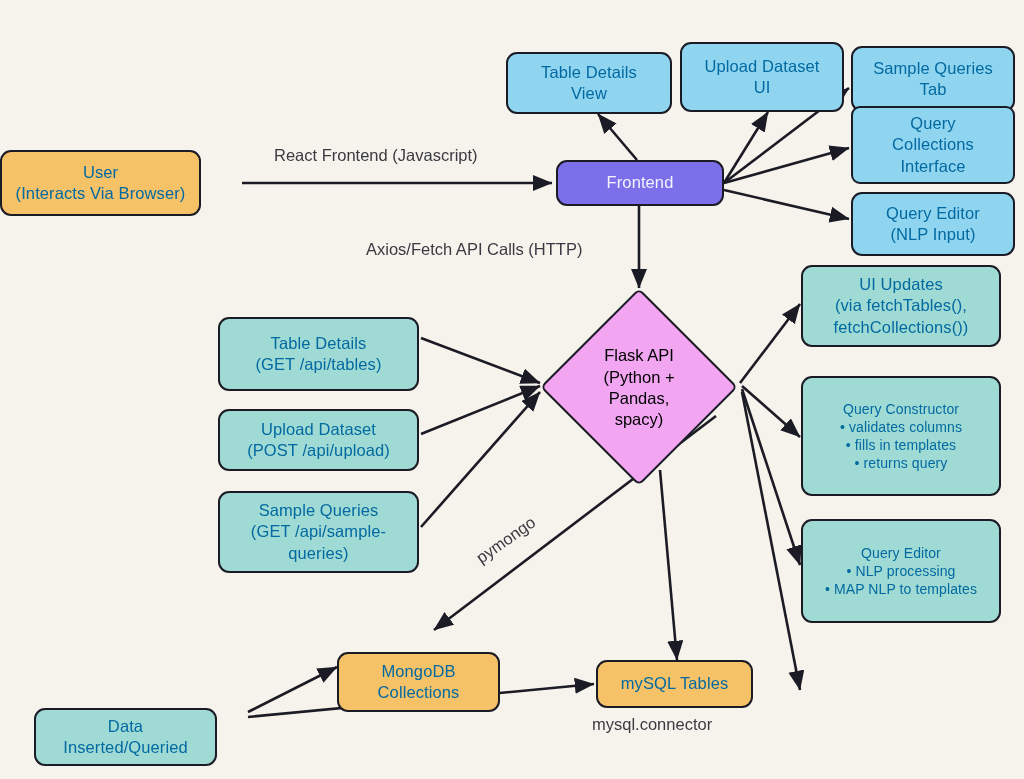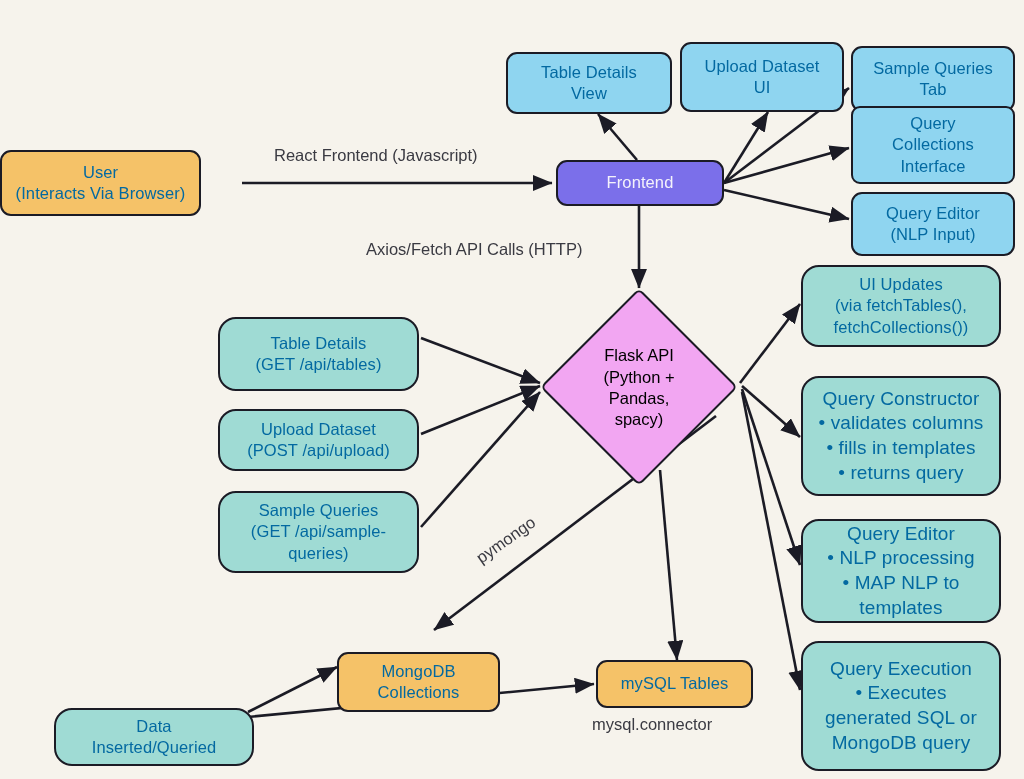--- a/index.html
+++ b/index.html
@@ -19,21 +19,21 @@
     display: flex; align-items: center; justify-content: center;
     text-align: center;
     color: #0369a1;
     font-size: 16.5px;
     line-height: 1.28;
     letter-spacing: .1px;
     padding: 4px 7px;
   }
   .orange { background: #f5c268; }
   .blue   { background: #8fd5f0; }
-  .teal   { background: #9fdbd4; border-radius: 18px; }
+  .teal   { background: #9fdbd4; }
   .purple { background: #7b6fea; color: #f4f2fb; }
 
   .diamond {
     position: absolute;
     background: #f2a6f2;
     border: 2.5px solid #1b1b25;
     transform: rotate(45deg);
     border-radius: 6px;
   }
   .diamond-label {
@@ -50,21 +50,21 @@
     color: #3a3a42;
     font-size: 16.5px;
     white-space: nowrap;
   }
   .rot-pymongo { transform: rotate(-35deg); transform-origin: left center; }
 
   .bullets {
     display: block;
     text-align: center;
     width: 100%;
-    font-size: 19px;
+    font-size: 14px;
     line-height: 1.3;
   }
   .bullets .hdr { display: block; }
   .bullets ul { list-style: none; margin: 0; padding: 0; }
   .bullets li { display: block; text-indent: 0; }
   .bullets li::before { content: "•  "; }
 </style>
 </head>
 <body>
 
@@ -212,41 +212,33 @@
   <div class="node teal" style="left:801px; top:519px; width:200px; height:104px;">
     <span class="bullets">
       <span class="hdr">Query Editor</span>
       <ul>
         <li>NLP processing</li>
         <li>MAP NLP to templates</li>
       </ul>
     </span>
   </div>
 
-  <div class="node teal" style="left:801px; top:641px; width:200px; height:130px;">
-    <span class="bullets">
-      <span class="hdr">Query Execution</span>
-      <ul>
-        <li>Executes generated SQL or MongoDB query</li>
-      </ul>
-    </span>
-  </div>
 
   <div class="node orange" style="left:337px; top:652px; width:163px; height:60px;text-align:center;">
     <span>
       <span>MongoDB</span><br>
       <span>Collections</span>
     </span>
   </div>
 
   <div class="node orange" style="left:596px; top:660px; width:157px; height:48px;justify-content:center;">
     <span>mySQL Tables</span>
   </div>
 
-  <div class="node teal" style="left:54px; top:708px; width:200px; height:58px;">
+  <div class="node teal" style="left:34px; top:708px; width:183px; height:58px;">
     <span>
       <span>Data</span><br>
       <span>Inserted/Queried</span>
     </span>
   </div>
 
   <div class="edge-label" style="left:274px; top:146px;">React Frontend (Javascript)</div>
 
   <div class="edge-label" style="left:366px; top:240px;">Axios/Fetch API Calls (HTTP)</div>
 

